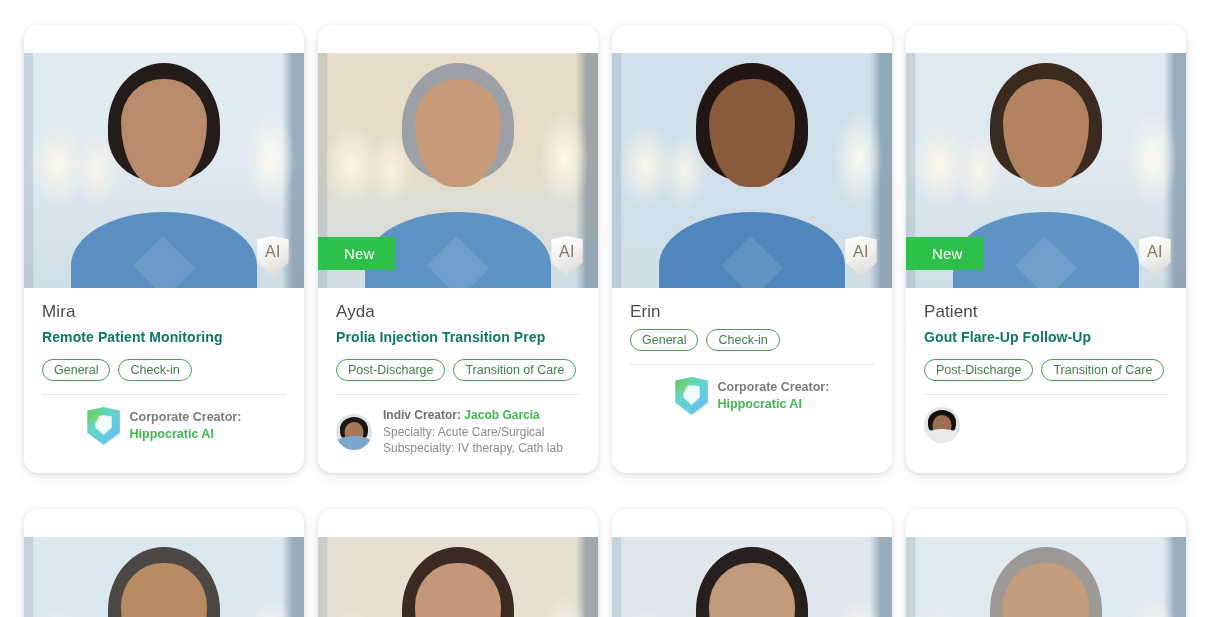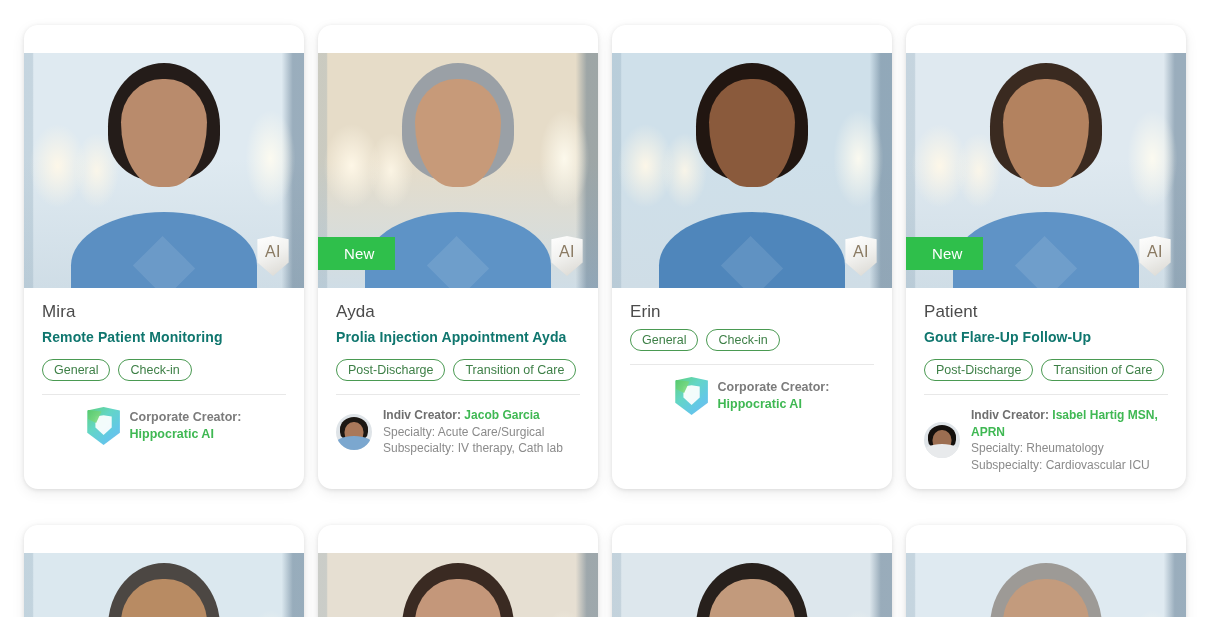--- a/index.html
+++ b/index.html
@@ -260,21 +260,21 @@
           <div class="collar"></div>
         </div>
         <div class="new-badge">New</div>
         <div class="ai-badge">
           <div class="shield"></div>
           <div class="lbl">AI</div>
         </div>
       </div>
       <div class="body">
         <div class="agent-name">Ayda</div>
-        <div class="agent-title">Prolia Injection Appointment Ayda</div>
+        <div class="agent-title">Prolia Injection Transition Prep</div>
         <div class="tags">
           <span class="tag">Post-Discharge</span>
           <span class="tag">Transition of Care</span>
         </div>
         <div class="divider"></div>
         <div class="creator">
           <div class="avatar">
             <div class="av-hair" style="background: rgb(28, 23, 19);"></div>
             <div class="av-face" style="background: rgb(169, 120, 90);"></div>
             <div class="av-body" style="background: rgb(123, 167, 207);"></div>
@@ -340,25 +340,20 @@
           <span class="tag">Post-Discharge</span>
           <span class="tag">Transition of Care</span>
         </div>
         <div class="divider"></div>
         <div class="creator">
           <div class="avatar">
             <div class="av-hair" style="background: rgb(20, 16, 13);"></div>
             <div class="av-face" style="background: rgb(156, 110, 81);"></div>
             <div class="av-body" style="background: rgb(232, 234, 236);"></div>
           </div>
-          <div class="ctext">
-            <div class="row1">Indiv Creator: <span class="cname">Isabel Hartig MSN, APRN</span></div>
-            <div>Specialty: Rheumatology</div>
-            <div>Subspecialty: Cardiovascular ICU</div>
-          </div>
         </div>
       </div>
     </div>
     <div class="card">
       <div class="photo">
         <div class="hall" style="background: linear-gradient(rgb(219, 232, 239) 0%, rgb(219, 232, 239) 45%, rgb(207, 221, 230) 100%);"></div>
         <div class="person">
           <div class="hair" style="background: rgb(76, 71, 67);"></div>
           <div class="face" style="background: rgb(184, 139, 99);"></div>
           <div class="torso" style="background: rgb(78, 134, 189);"></div>

